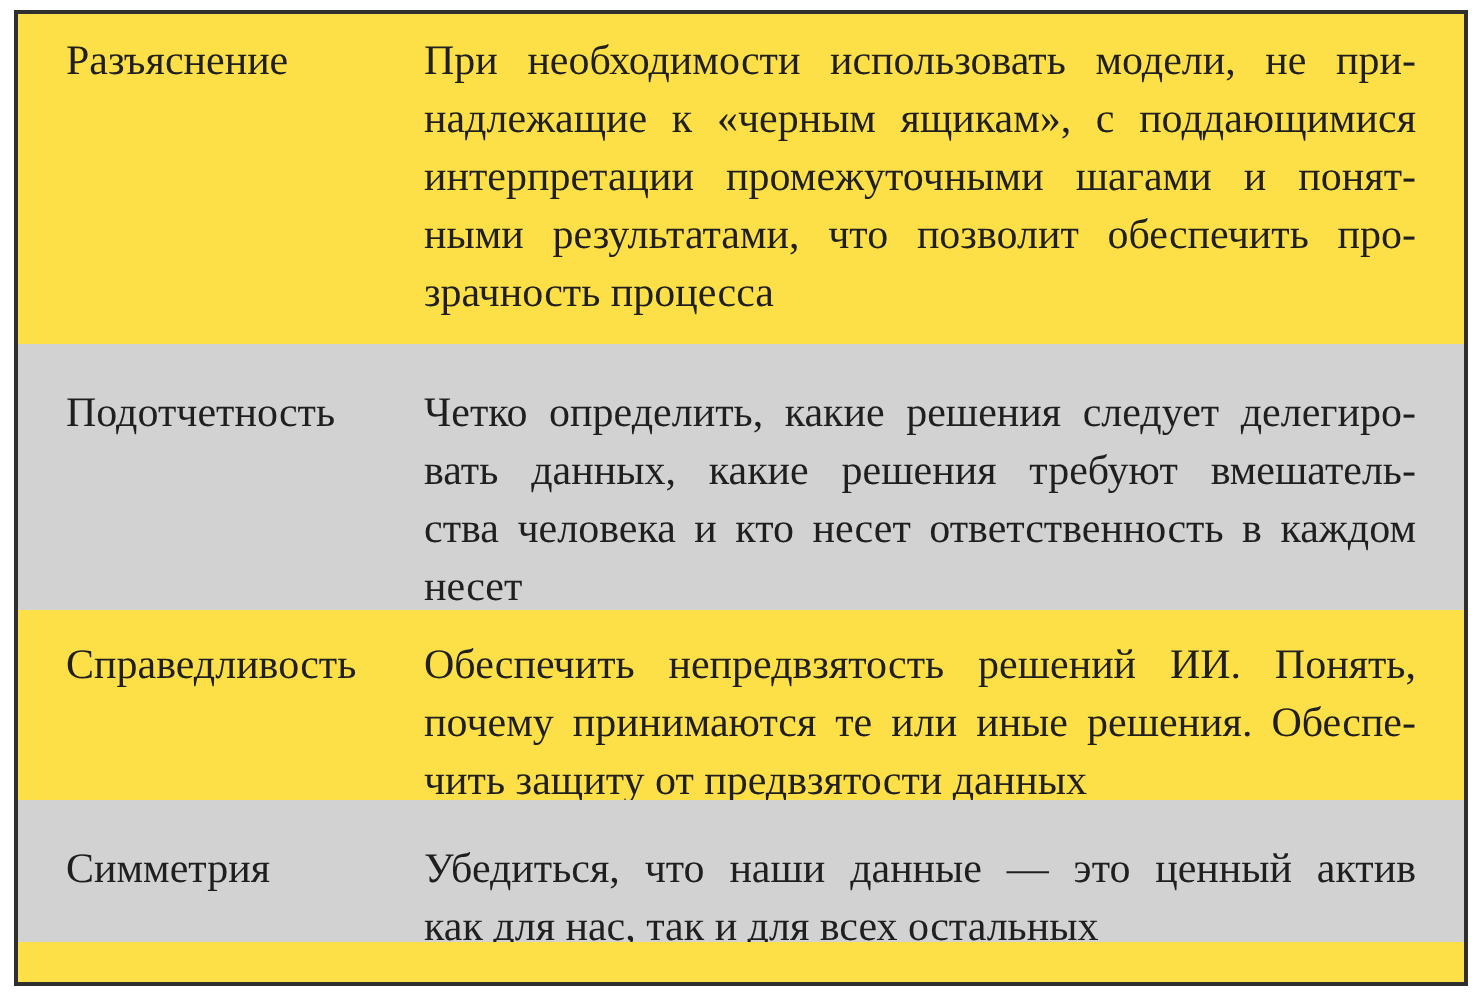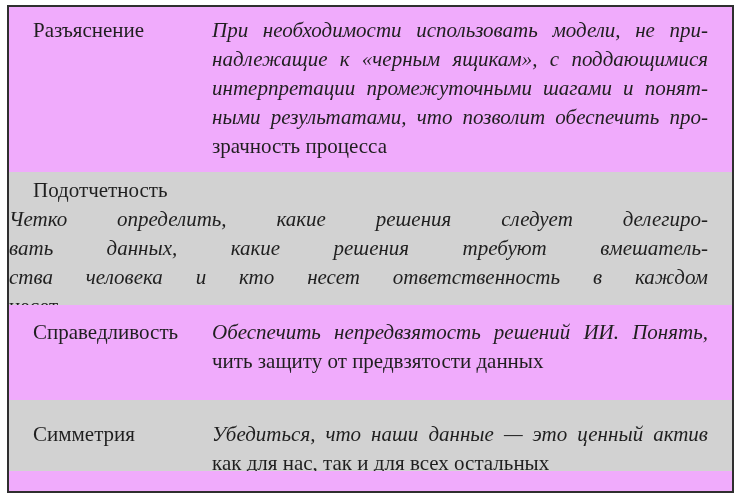--- a/index.html
+++ b/index.html
@@ -11,32 +11,32 @@
     font-family: "Liberation Serif", "DejaVu Serif", serif;
   }
   .table-wrap {
     position: absolute;
     left: 7px;
     top: 5px;
     width: 727px;
     height: 488px;
     border: 2px solid #2f2f2f;
     box-sizing: border-box;
-    background: #f0abfc;
+    background: #fde047;
     overflow: hidden;
   }
   .trow {
     display: flex;
     box-sizing: border-box;
     width: 100%;
     overflow: hidden;
   }
   .trow.shaded { background: #d2d2d2; }
   .trow.r1 { height: 165px; padding-top: 9px; }
-  .trow.r2 { height: 133px; padding-top: 4px; flex-direction: column; }
+  .trow.r2 { height: 133px; padding-top: 20px; }
   .trow.r3 { height: 95px; padding-top: 13px; }
   .trow.r4 { height: 71px;  padding-top: 20px; }
   .term-cell {
     width: 203px;
     box-sizing: border-box;
     padding-left: 24px;
     flex: none;
     color: #1f1f1f;
     font-size: 21px;
     line-height: 29px;
@@ -50,21 +50,20 @@
     line-height: 29px;
   }
   .line {
     white-space: nowrap;
     text-align: left;
   }
   .line.just {
     white-space: normal;
     text-align: justify;
     text-align-last: justify;
-    font-style: italic;
   }
 </style>
 </head>
 <body>
 
 <div class="table-wrap">
 
   <div class="trow r1">
     <div class="term-cell">
       <div class="line">Разъяснение</div>
@@ -89,20 +88,21 @@
       <div class="line">несет</div>
     </div>
   </div>
 
   <div class="trow r3">
     <div class="term-cell">
       <div class="line">Справедливость</div>
     </div>
     <div class="desc-cell">
       <div class="line just">Обеспечить непредвзятость решений ИИ. Понять,</div>
+      <div class="line just">почему принимаются те или иные решения. Обеспе-</div>
       <div class="line">чить защиту от предвзятости данных</div>
     </div>
   </div>
 
   <div class="trow r4 shaded">
     <div class="term-cell">
       <div class="line">Симметрия</div>
     </div>
     <div class="desc-cell">
       <div class="line just">Убедиться, что наши данные — это ценный актив</div>

